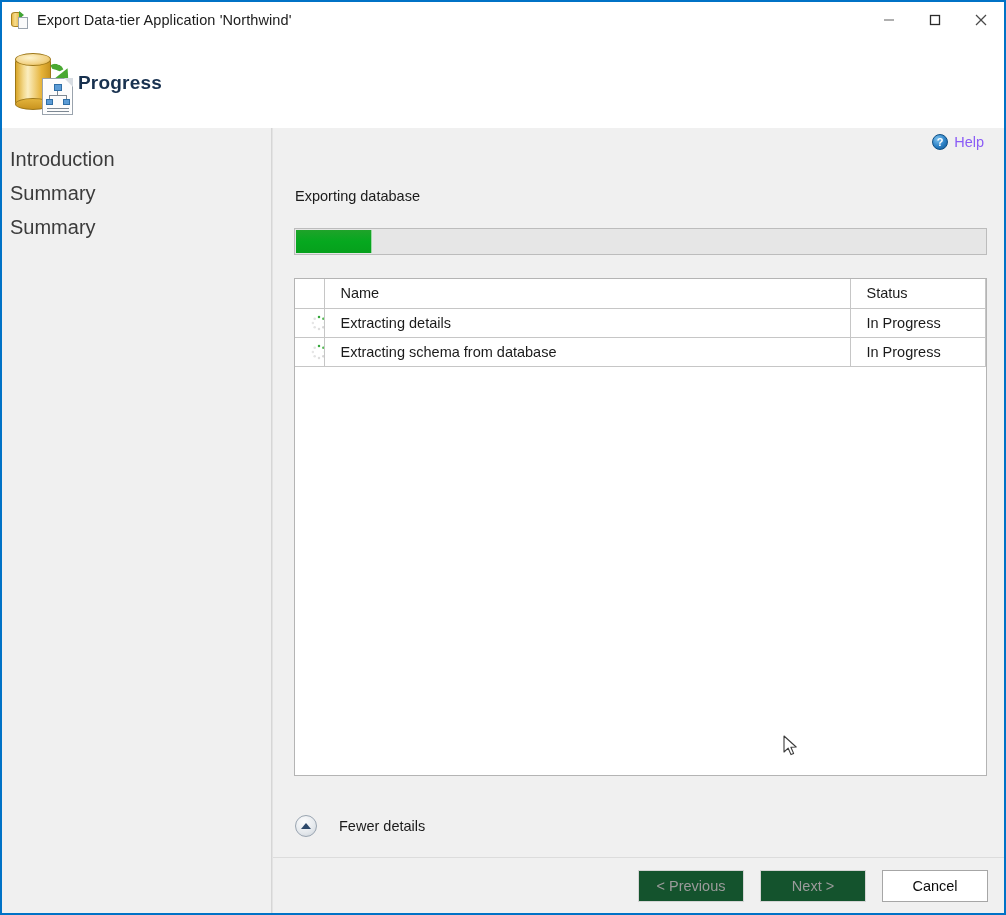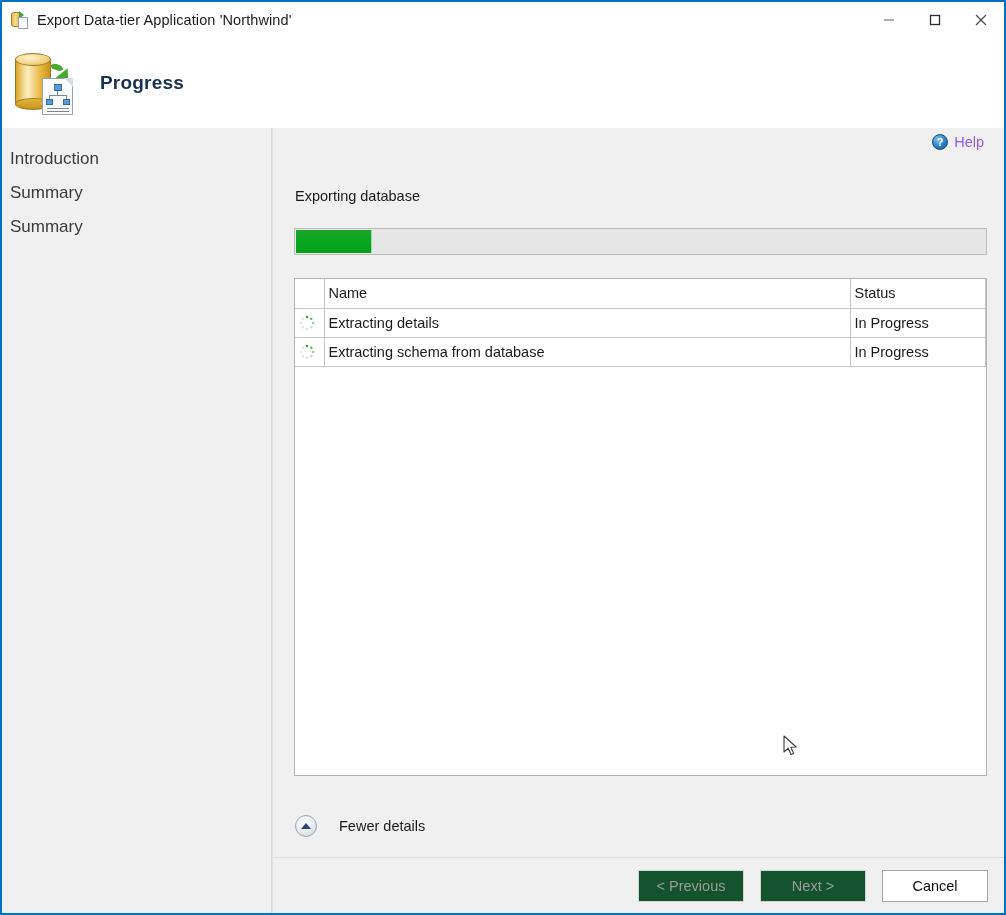--- a/index.html
+++ b/index.html
@@ -101,35 +101,35 @@
     transform: rotate(18deg);
   }
   .hi-arrow-head {
     position: absolute; left: 46px; top: 20px; width: 0; height: 0;
     border-top: 9px solid transparent; border-bottom: 9px solid transparent;
     border-left: 13px solid #49a832;
     transform: rotate(52deg);
   }
   #header-title {
     font-size: 19px; font-weight: bold; color: #18314f;
-    margin-left: 22px; letter-spacing: 0.2px;
+    letter-spacing: 0.2px;
   }
 
   
   #body-area {
     position: absolute; top: 126px; left: 0; right: 0; bottom: 0;
     display: flex;
   }
   #sidebar {
     width: 270px; flex: 0 0 270px; background: #f0f0f0;
     padding-top: 14px;
     border-right: 1px solid #d6d6d6;
   }
   .nav-item {
-    font-size: 17px; color: #3b3b3b;
+    font-size: 20px; color: #3b3b3b;
     padding: 8px 0 8px 8px; line-height: 18px;
     cursor: default; white-space: nowrap;
   }
   #content {
     flex: 1 1 auto; position: relative; background: #f0f0f0;
     border-left: 1px solid #e3e3e3;
   }
 
   
   #help-link {
@@ -169,21 +169,21 @@
     width: 693px; height: 498px;
     background: #ffffff; border: 1px solid #b4b4b4;
     overflow: hidden;
   }
   table.grid { width: 100%; border-collapse: collapse; table-layout: fixed; }
   table.grid th, table.grid td {
     font-size: 14.5px; font-weight: normal; text-align: left;
     color: #1b1b1b;
     border-right: 1px solid #c6c6c6;
     border-bottom: 1px solid #c6c6c6;
-    height: 29px; padding: 0 0 0 4px;
+    height: 29px; padding: 0 0 0 16px;
     white-space: nowrap; overflow: hidden;
   }
   table.grid th { background: #ffffff; }
   col.c-icon { width: 29px; }
   col.c-name { width: 526px; }
   col.c-status { width: auto; }
   td.icon-cell { padding: 0; text-align: center; vertical-align: middle; }
   .spinner { display: inline-block; width: 16px; height: 16px; vertical-align: middle; }
 
   

